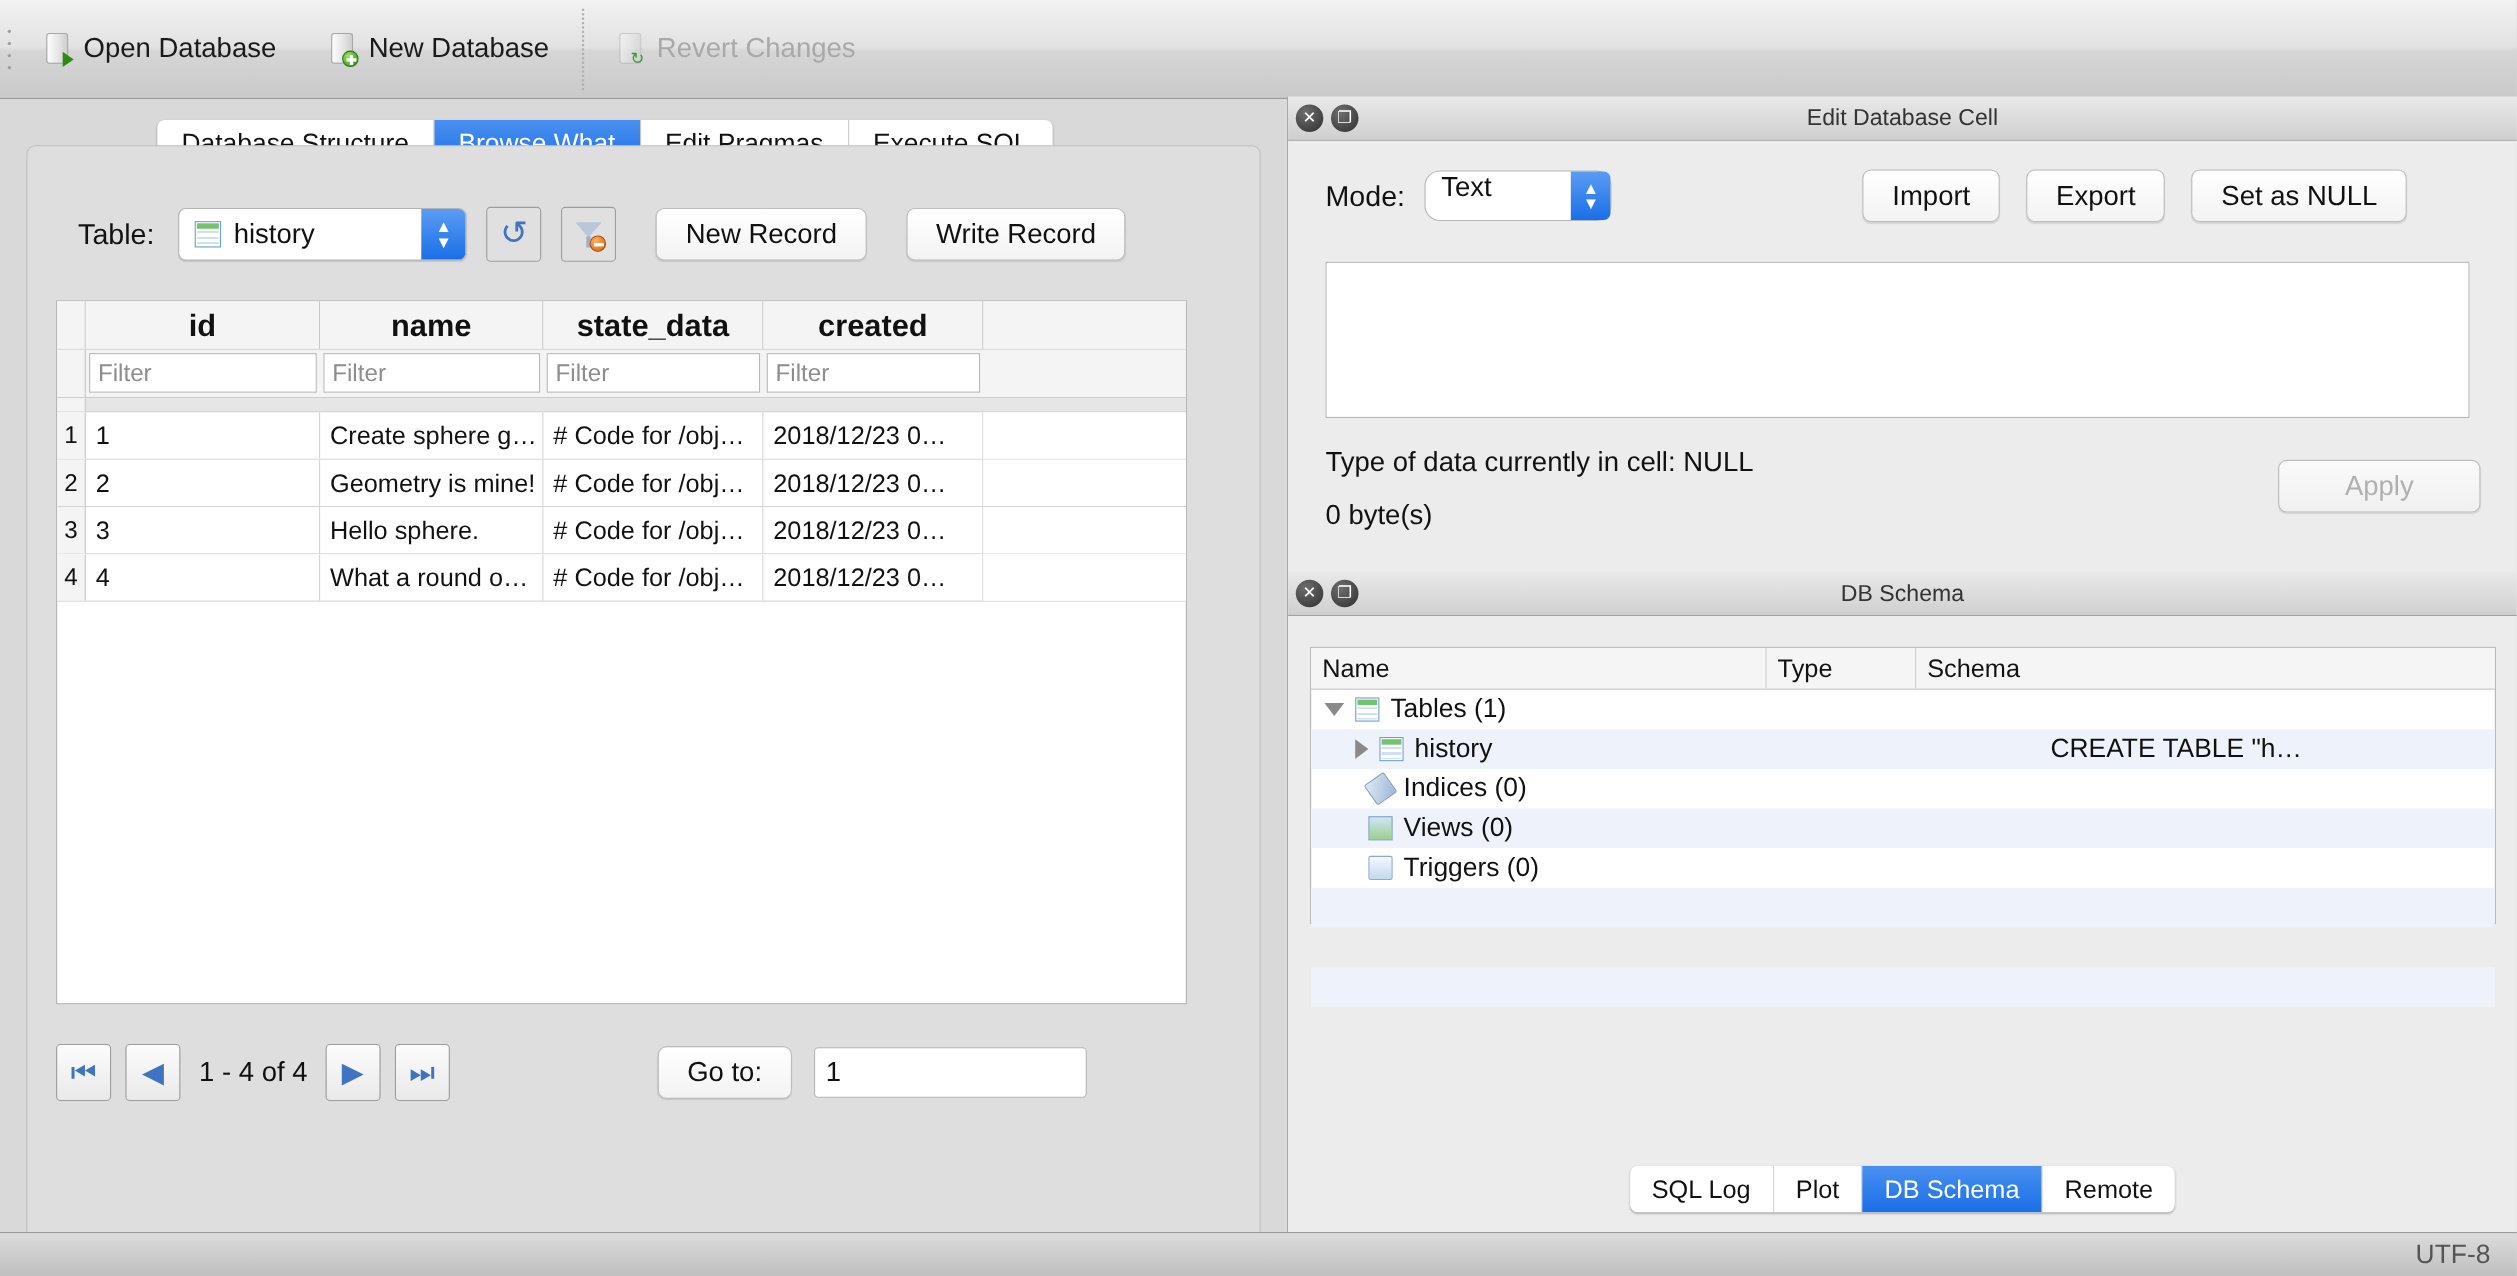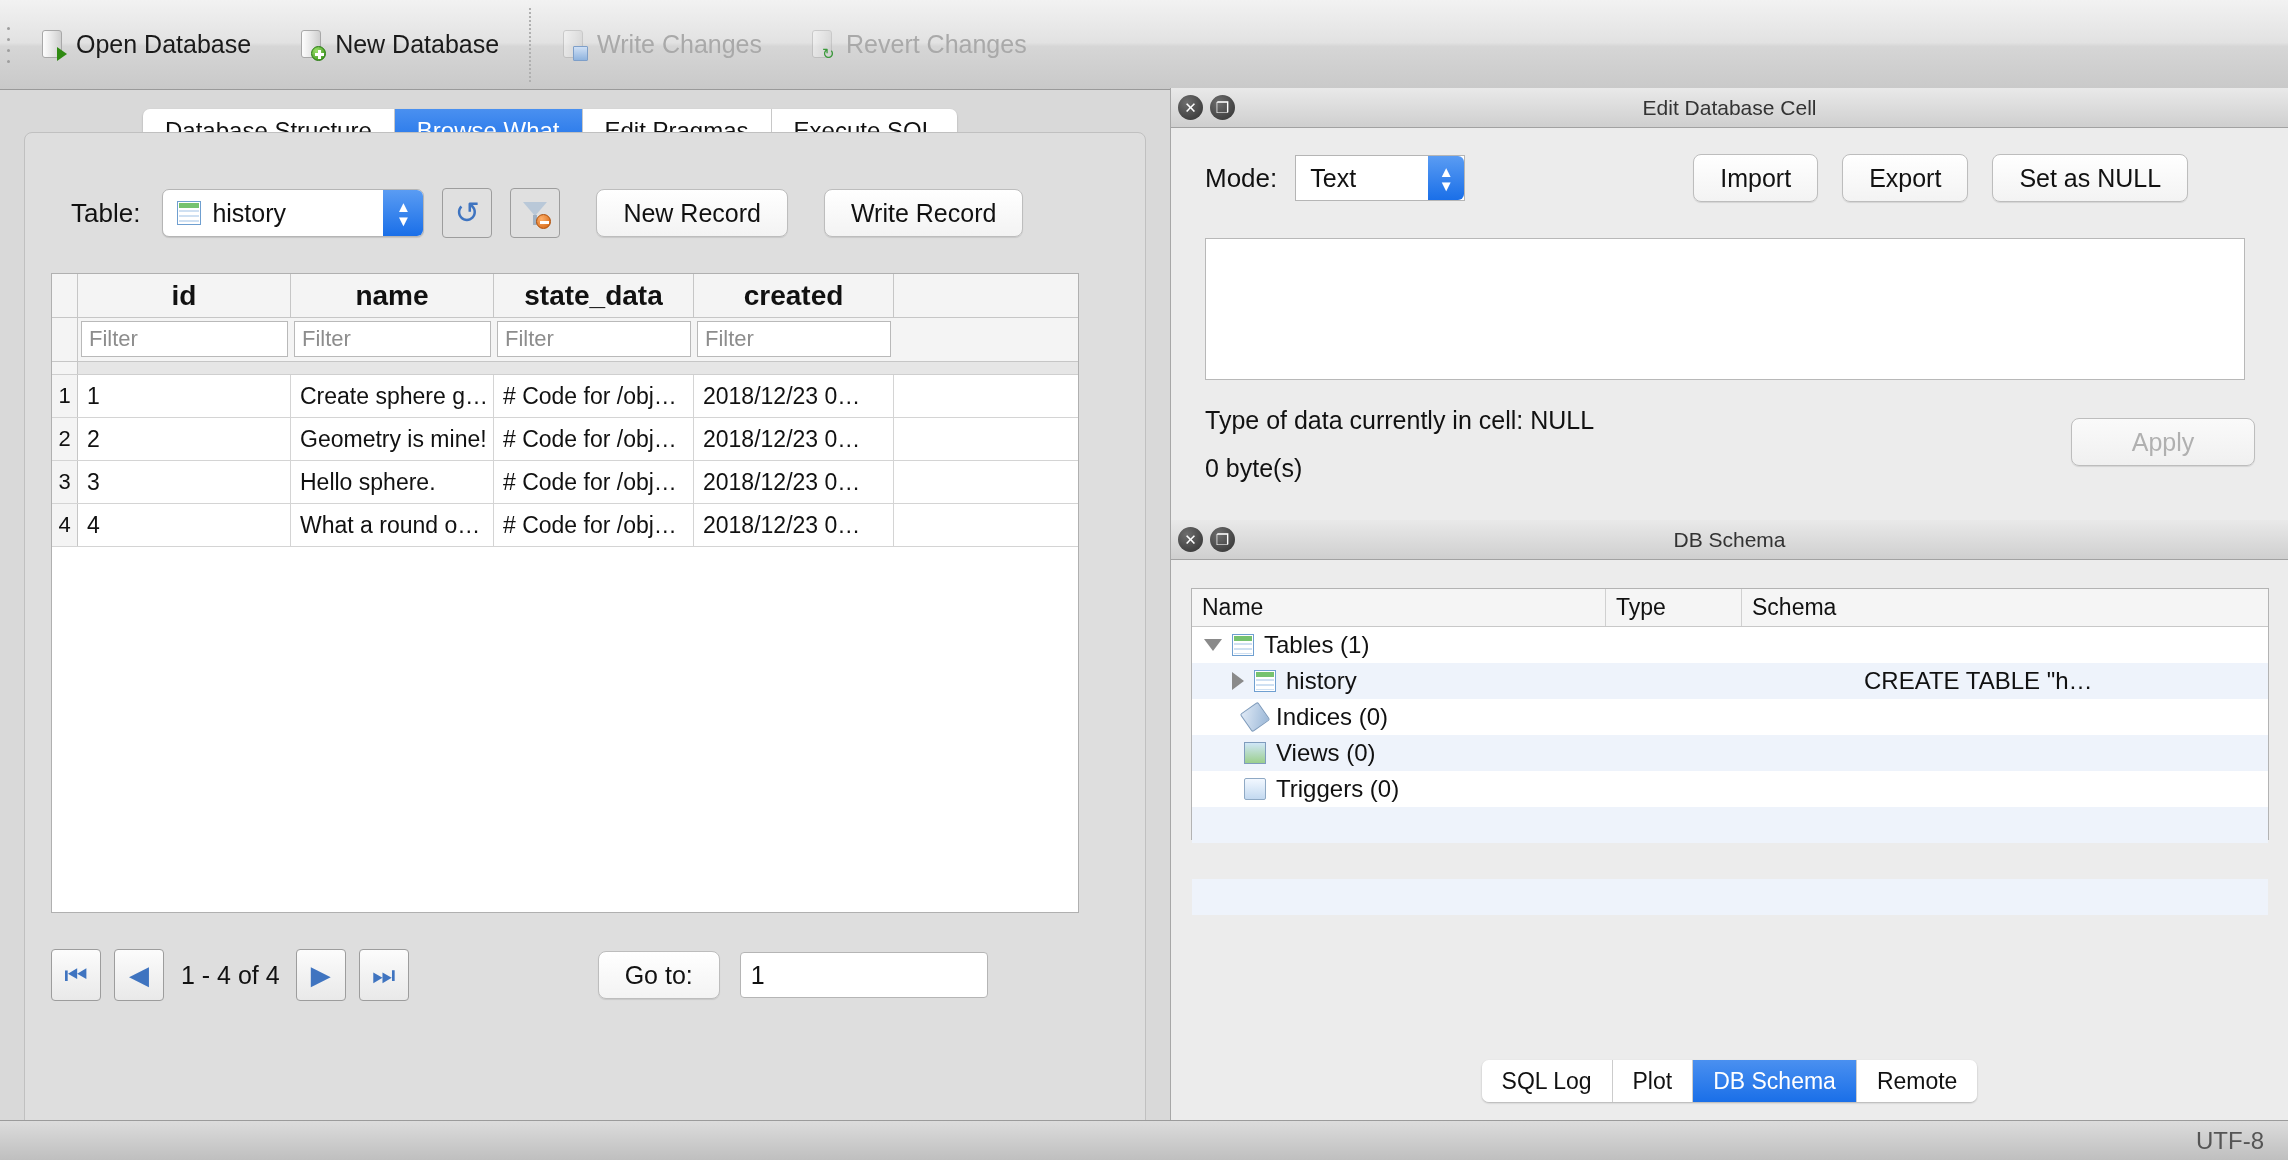--- a/index.html
+++ b/index.html
@@ -153,22 +153,22 @@
   .dockhdr .title { position: absolute; left: 0; right: 0; text-align: center;
                     font-size: 21px; color: #333; }
   .dockbtn { width: 25px; height: 25px; border-radius: 50%;
              background: radial-gradient(circle at 35% 30%, #6e6e6e, #2f2f2f);
              color: #fff; font-size: 15px; display: flex; align-items: center;
              justify-content: center; margin-left: 7px; z-index: 2; line-height: 1; }
 
   #editcell { position: absolute; left: 0; top: 0; width: 100%; height: 432px; background: #ececec; }
   #ec-body { position: relative; padding: 26px 34px; }
   .mode-combo { position: relative; width: 170px; height: 46px; background: #fff;
-                border: 1px solid #b5b5b5; border-radius: 0;
-                display: flex; align-items: center; padding-left: 14px; }
+                border: 1px solid #b5b5b5; border-radius: 14px;
+                display: flex; padding-left: 14px; }
   .mode-combo .txt { font-size: 25px; color: #111; }
   .mode-combo .stepper { width: 36px; }
   #celltext { position: absolute; left: 34px; top: 110px; width: 1040px; height: 142px;
               background: #fff; border: 1px solid #b8b8b8; }
   .statline { position: absolute; left: 34px; font-size: 25px; color: #111; }
 
   #dbschema { position: absolute; left: 0; top: 432px; width: 100%; height: 600px; background: #ececec; }
   #schemabox { position: absolute; left: 20px; top: 68px; width: 1078px; height: 252px;
                background: #fff; border: 1px solid #b3b3b3; }
   .sch-hdr { display: flex; height: 38px; background: #f5f5f5; border-bottom: 1px solid #c8c8c8; }
@@ -228,27 +228,20 @@
   <div class="tb-btn">
     <span class="dbicon">
       <span class="body"></span>
         <span class="badge green-plus"></span>
     </span>
     <span>New Database</span>
   </div>
 
   <div class="tb-sep"></div>
 
-  <div class="tb-btn disabled">
-    <span class="dbicon">
-      <span class="body dim"></span>
-        <span class="badge blue-disk"></span>
-    </span>
-    <span>Write Changes</span>
-  </div>
 
   <div class="tb-btn disabled">
     <span class="dbicon">
       <span class="body dim"></span>
         <span class="badge recycle">↻</span>
     </span>
     <span>Revert Changes</span>
   </div>
 </div>
 

